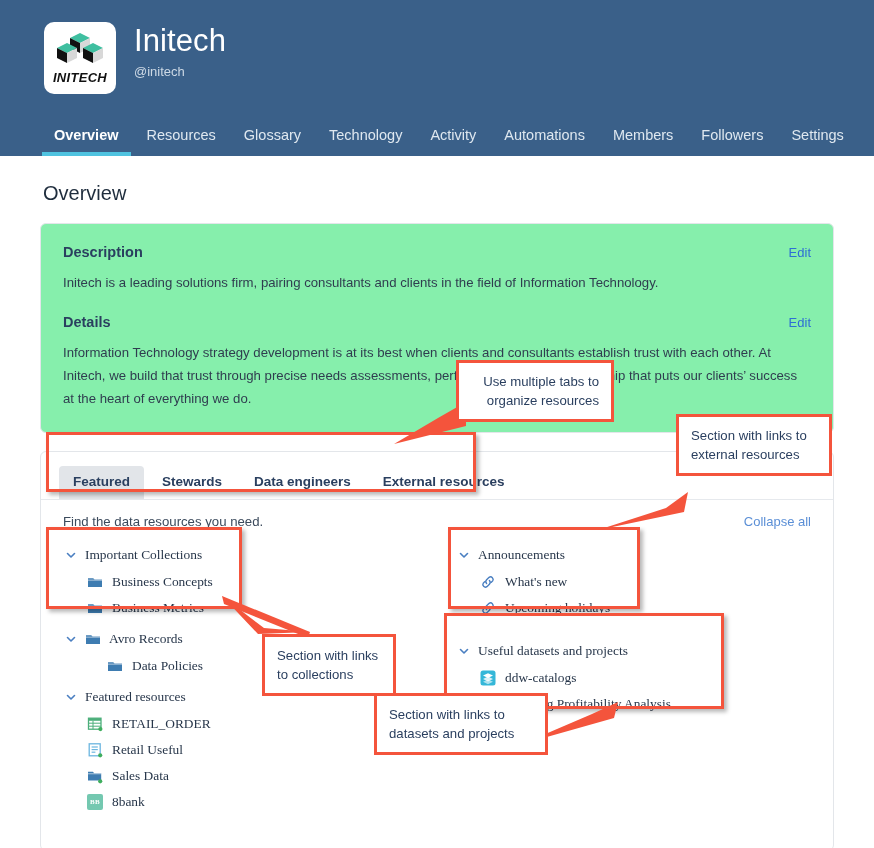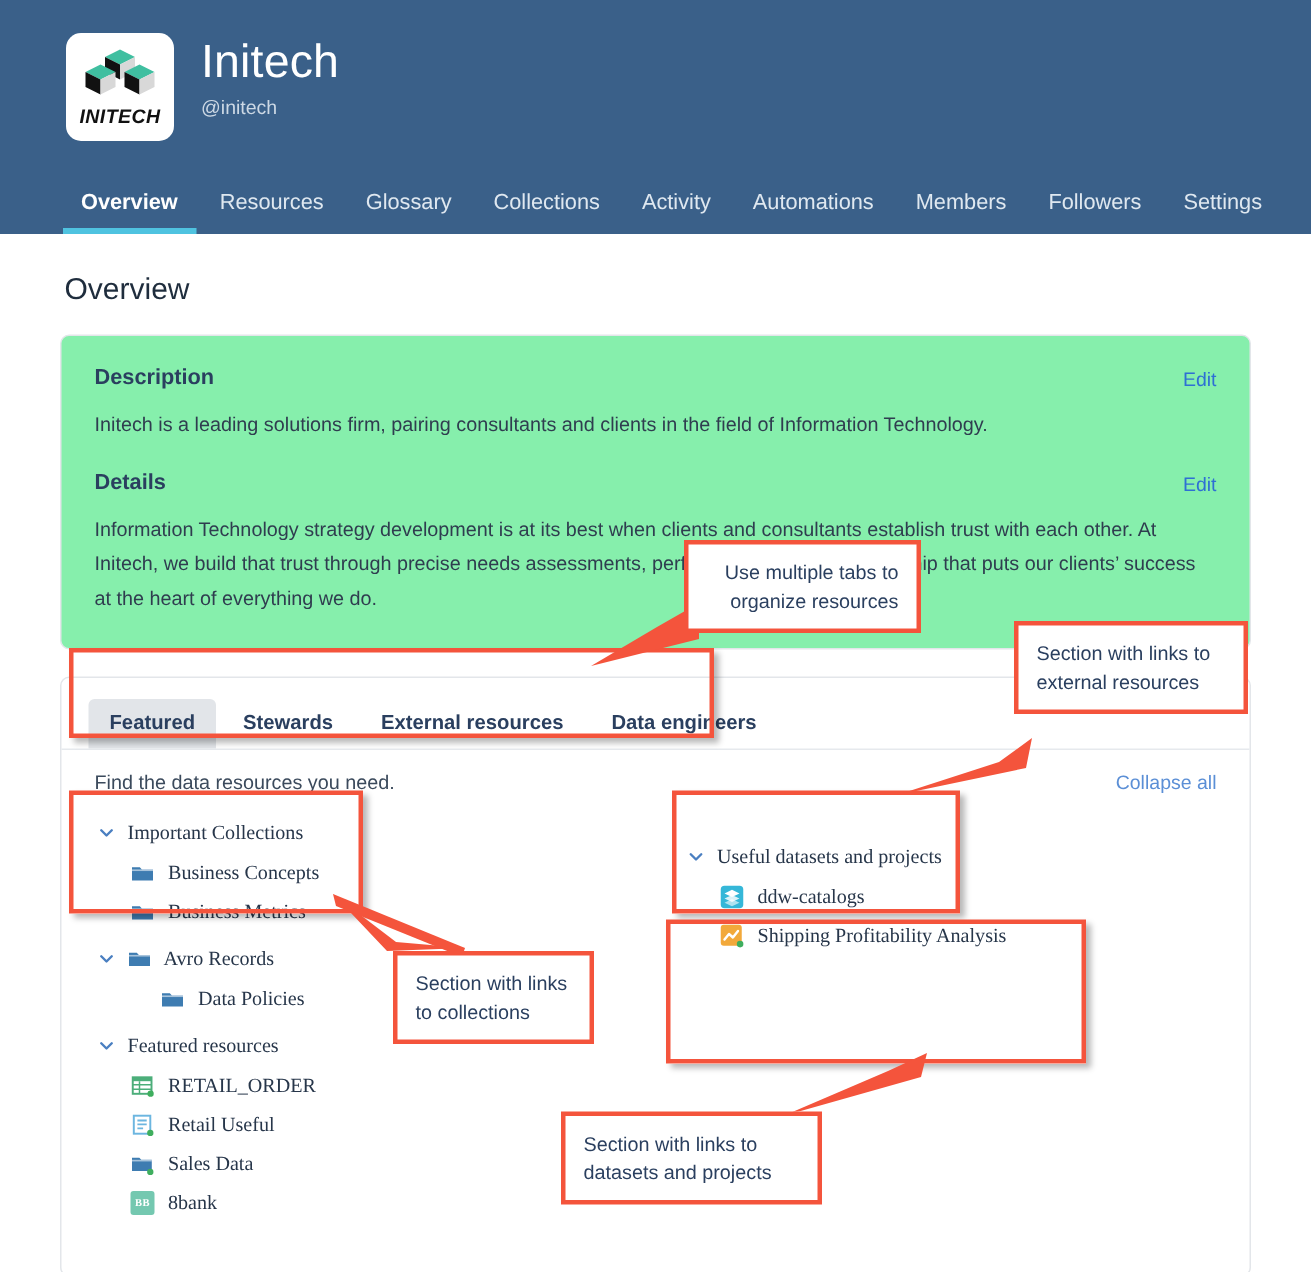--- a/index.html
+++ b/index.html
@@ -243,21 +243,21 @@
     </div>
     <div class="org-text">
       <div class="org-title">Initech</div>
       <div class="org-handle">@initech</div>
     </div>
   </div>
   <div class="nav">
     <div class="nav-item active">Overview</div>
     <div class="nav-item">Resources</div>
     <div class="nav-item">Glossary</div>
-    <div class="nav-item">Collections</div>
+    <div class="nav-item">Technology</div>
     <div class="nav-item">Activity</div>
     <div class="nav-item">Automations</div>
     <div class="nav-item">Members</div>
     <div class="nav-item">Followers</div>
     <div class="nav-item">Settings</div>
   </div>
 </div>
 
 <div class="page">
 
@@ -276,22 +276,22 @@
       <div class="sec-title">Details</div>
       <div class="edit-link">Edit</div>
     </div>
     <div class="sec-body">Information Technology strategy development is at its best when clients and consultants establish trust with each other. At Initech, we build that trust through precise needs assessments, performance in tu                        nd partnership that puts our clients’ success at the heart of everything we do.</div>
   </div>
 
   <div class="rcard">
     <div class="tabs">
       <div class="tab active">Featured</div>
       <div class="tab">Stewards</div>
+      <div class="tab">Data engineers</div>
       <div class="tab">External resources</div>
-      <div class="tab">Data engineers</div>
     </div>
 
     <div class="rcard-sub">
       <div class="find-text">Find the data resources you need.</div>
       <div class="collapse-link">Collapse all</div>
     </div>
 
     <div class="columns">
 
       <div class="col">
@@ -378,20 +378,42 @@
           <div class="item-row">
             <div class="badge-icon">BB</div>
             <span>8bank</span>
           </div>
         </div>
 
       </div>
 
       <div class="col col-right">
 
+        <div class="group">
+          <div class="group-head">
+            <svg class="chev" viewBox="0 0 12 12">
+                <path d="M2.5 4.5 L6 8 L9.5 4.5" fill="none" stroke="#4a7fc1" stroke-width="1.6" stroke-linecap="round" stroke-linejoin="round"></path>
+              </svg>
+            <span>Announcements</span>
+          </div>
+          <div class="item-row">
+            <svg class="icn" viewBox="0 0 16 16">
+              <path d="M6.6 9.4 A2.6 2.6 0 0 1 6.6 5.8 L9.1 3.3 A2.6 2.6 0 0 1 12.7 6.9 L11.3 8.3" fill="none" stroke="#4a7fc1" stroke-width="1.4" stroke-linecap="round"></path>
+              <path d="M9.4 6.6 A2.6 2.6 0 0 1 9.4 10.2 L6.9 12.7 A2.6 2.6 0 0 1 3.3 9.1 L4.7 7.7" fill="none" stroke="#4a7fc1" stroke-width="1.4" stroke-linecap="round"></path>
+            </svg>
+            <span>What's new</span>
+          </div>
+          <div class="item-row">
+            <svg class="icn" viewBox="0 0 16 16">
+              <path d="M6.6 9.4 A2.6 2.6 0 0 1 6.6 5.8 L9.1 3.3 A2.6 2.6 0 0 1 12.7 6.9 L11.3 8.3" fill="none" stroke="#4a7fc1" stroke-width="1.4" stroke-linecap="round"></path>
+              <path d="M9.4 6.6 A2.6 2.6 0 0 1 9.4 10.2 L6.9 12.7 A2.6 2.6 0 0 1 3.3 9.1 L4.7 7.7" fill="none" stroke="#4a7fc1" stroke-width="1.4" stroke-linecap="round"></path>
+            </svg>
+            <span>Upcoming holidays</span>
+          </div>
+        </div>
 
         <div class="group" style="margin-top:16px;">
           <div class="group-head">
             <svg class="chev" viewBox="0 0 12 12">
                 <path d="M2.5 4.5 L6 8 L9.5 4.5" fill="none" stroke="#4a7fc1" stroke-width="1.6" stroke-linecap="round" stroke-linejoin="round"></path>
               </svg>
             <span>Useful datasets and projects</span>
           </div>
           <div class="item-row">
             <svg class="icn" viewBox="0 0 16 16">
@@ -435,13 +457,13 @@
   <path d="M4,4 L46,36 L92,40 L40,42 Z" fill="#f4543c"></path>
   <path d="M4,4 L92,40 L90,46 L6,12 Z" fill="#f4543c"></path>
 </svg>
 <svg class="tail" style="left:492px; top:700px;" width="130" height="48" viewBox="0 0 130 48">
   <path d="M126,2 L122,18 L30,44 L100,14 Z" fill="#f4543c"></path>
 </svg>
 
 <div class="callout" style="left:456px; top:360px; width:158px;text-align:right;">Use multiple tabs to organize resources</div>
 <div class="callout" style="left:676px; top:414px; width:156px;">Section with links to external resources</div>
 <div class="callout" style="left:262px; top:634px; width:134px;">Section with links to collections</div>
-<div class="callout" style="left:374px; top:741px; width:174px;">Section with links to datasets and projects</div>
+<div class="callout" style="left:374px; top:693px; width:174px;">Section with links to datasets and projects</div>
 
 </body></html>

